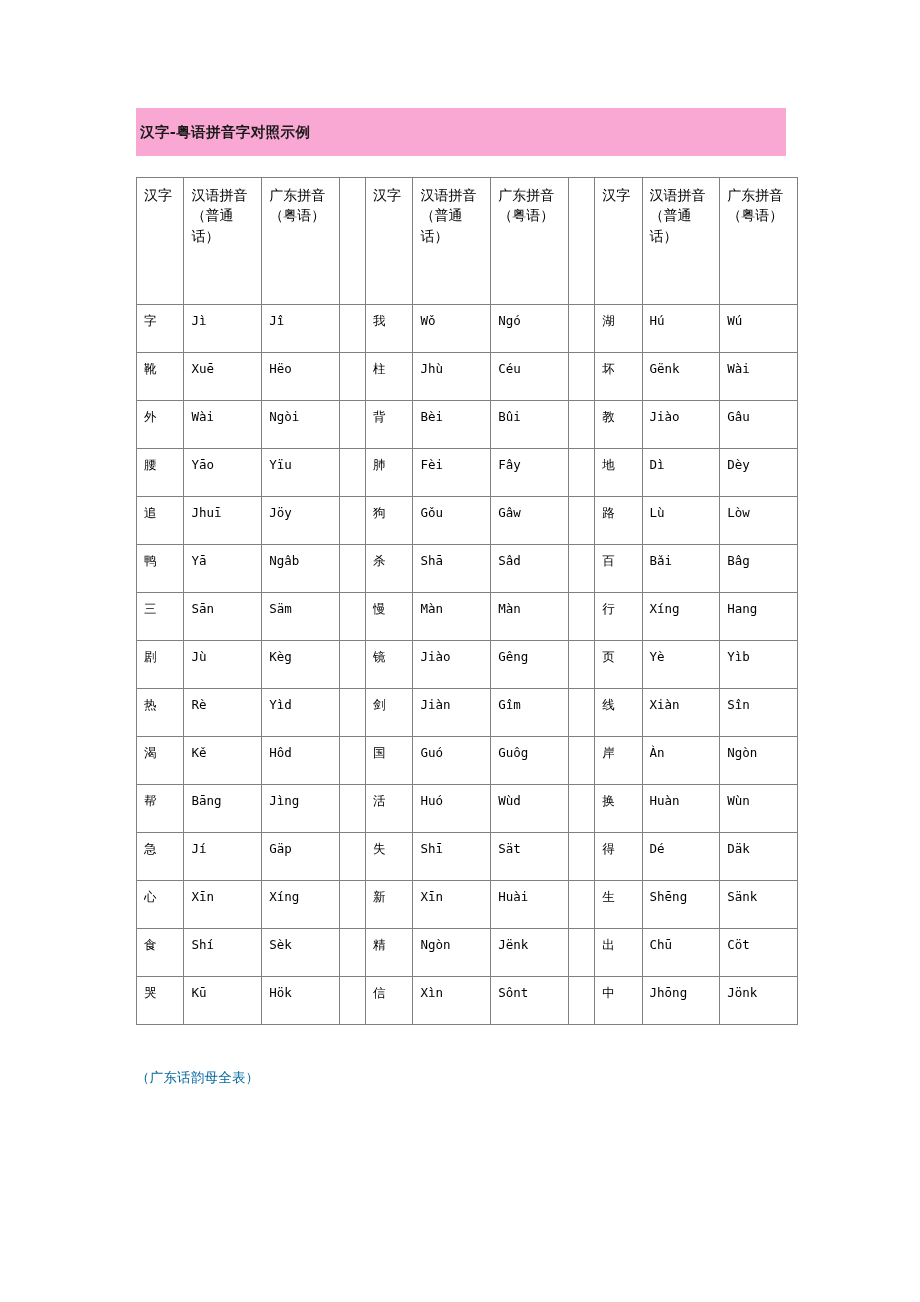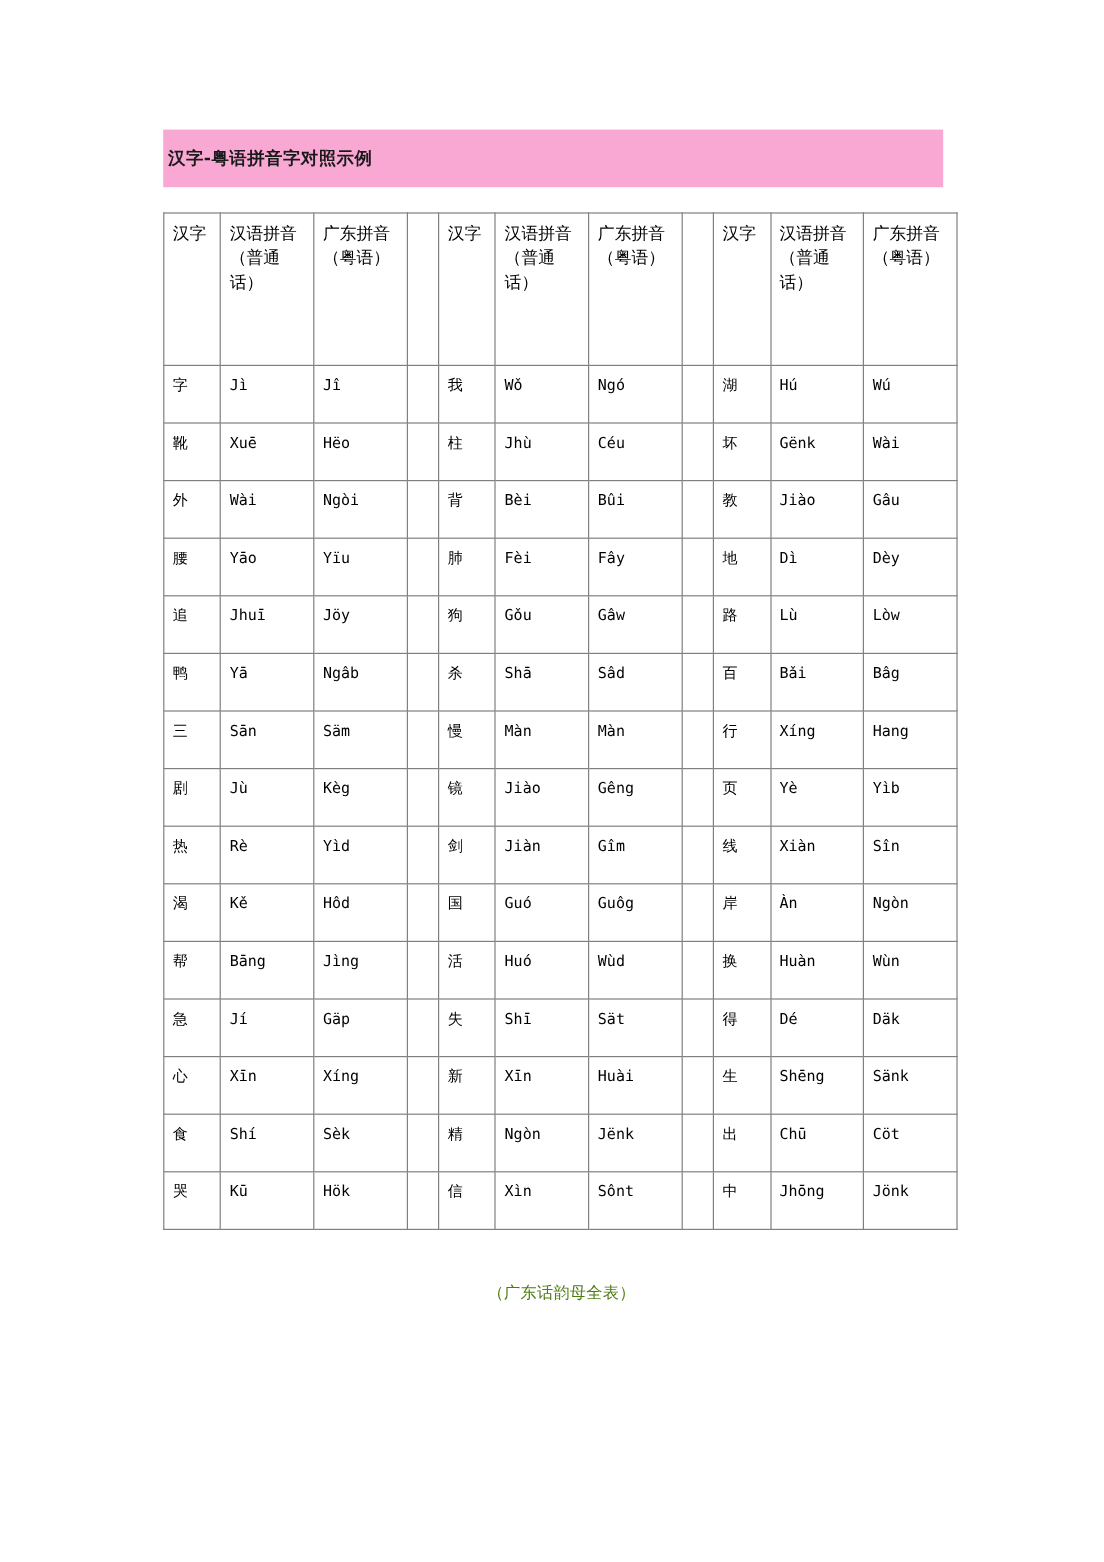--- a/index.html
+++ b/index.html
@@ -93,23 +93,22 @@
   col.c-gap   { width: 26px; }
 
   tbody tr { height: 48px; }
   tbody tr.tall { height: 72px; }
 
   
   .footer-note {
     margin-top: 44px;
     font-family: Liberation Serif, serif;
     font-size: 13.5px;
-    color: #4d7c0f;
+    color: #0369a1;
     letter-spacing: 0.2px;
-    text-align: center;
   }
 </style>
 </head>
 <body>
 
 <div class="page">
   <div class="content">
 
     <div class="title-band">
       <span class="title-text">汉字-粤语拼音字对照示例</span>

